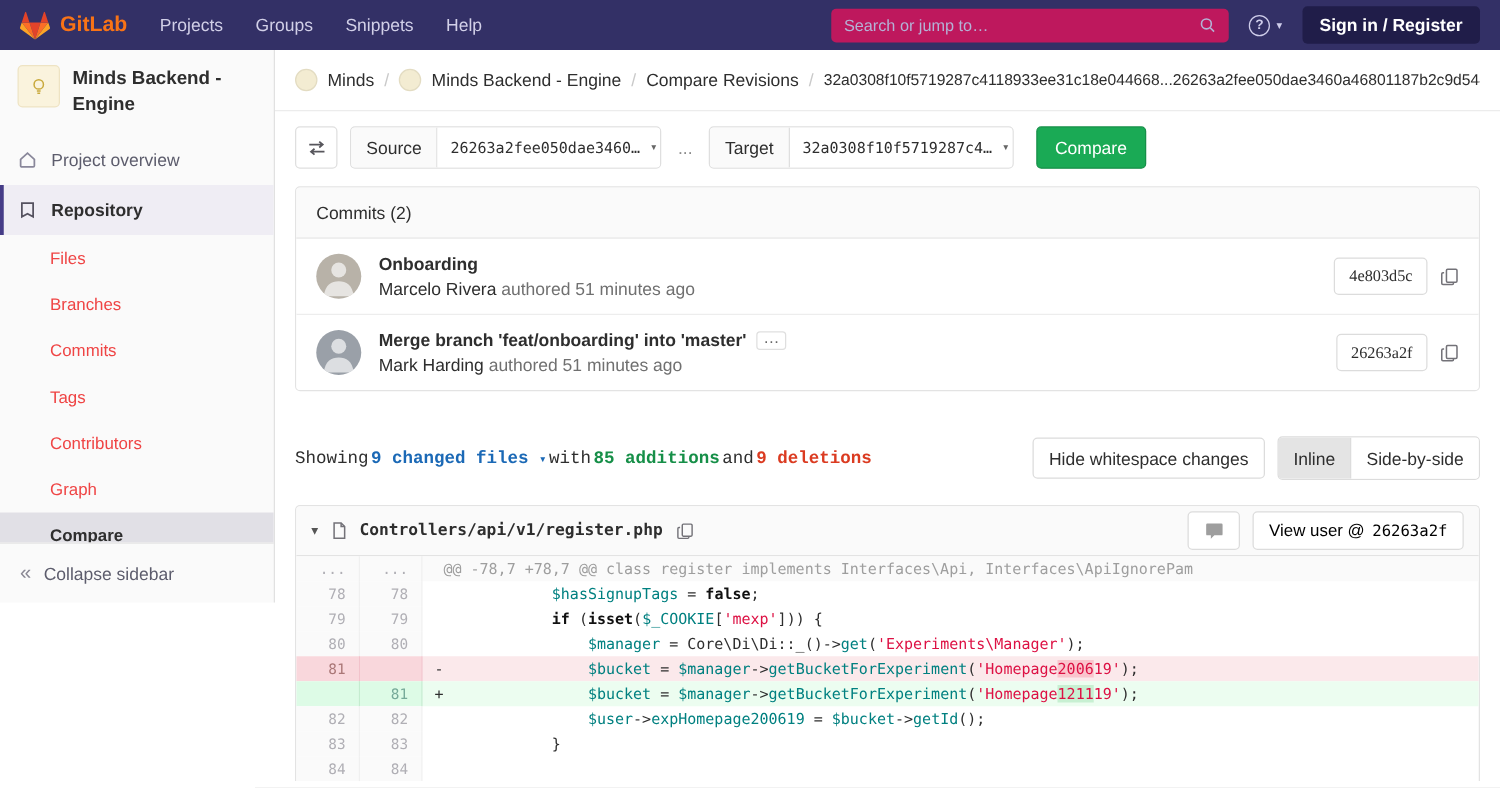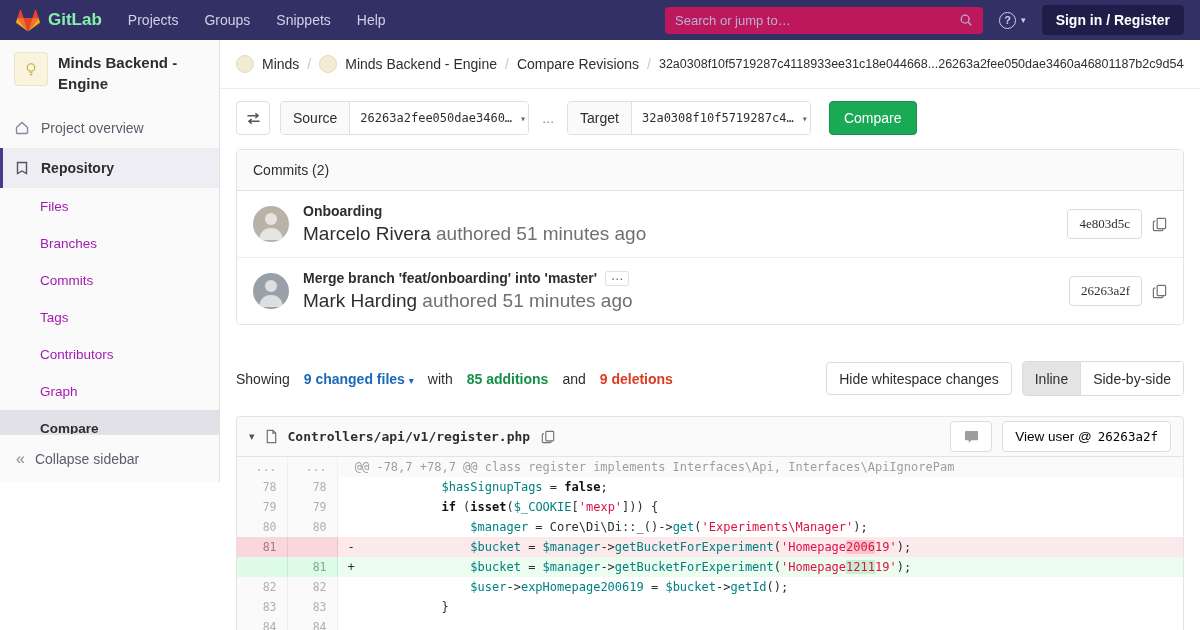--- a/index.html
+++ b/index.html
@@ -5,21 +5,21 @@
   * { margin:0; padding:0; box-sizing:border-box; }
   body { background:#ddd; }
   .page {
     position:relative; width:1200px; height:630px; background:#fff; overflow:hidden;
     font-family:"Liberation Sans","DejaVu Sans",sans-serif; font-size:14px; color:#2e2e2e;
   }
   
   .navbar { height:40px; background:#333066; display:flex; align-items:center; justify-content:space-between; padding:0 16px; }
   .nav-left { display:flex; align-items:center; }
   .brand { display:flex; align-items:center; gap:8px; cursor:pointer; }
-  .brand-text { color:#86efac; font-weight:bold; font-size:17px; }
+  .brand-text { color:#f97316; font-weight:bold; font-size:17px; }
   .nav-menu { display:flex; gap:26px; margin-left:26px; }
   .nav-link { color:#d2d0e8; font-size:14px; cursor:pointer; text-decoration:none; }
   .nav-right { display:flex; align-items:center; gap:16px; }
   .nav-search { width:318px; height:27px; background:#be185d; border-radius:4px; display:flex; align-items:center; padding:0 10px; }
   .nav-search input { flex:1; background:transparent; border:none; outline:none; color:#fff; font-size:13px; font-family:inherit; }
   .nav-search input::placeholder { color:#b4b2d6; }
   .help-menu { display:flex; align-items:center; gap:5px; color:#cfcdea; cursor:pointer; }
   .q-circle { width:17px; height:17px; border:1.5px solid #cfcdea; border-radius:50%; display:flex; align-items:center; justify-content:center; font-size:11px; font-weight:bold; }
   .nav-caret { font-size:9px; }
   .signin-btn { background:#201d49; color:#fff; font-weight:bold; font-size:14px; padding:7px 14px; border-radius:4px; cursor:pointer; }
@@ -27,21 +27,21 @@
   .body-row { display:flex; height:442px; }
   
   .sidebar { width:220px; min-width:220px; background:#fafafa; border-right:1px solid #e1e1e1; display:flex; flex-direction:column; }
   .context-header { display:flex; gap:10px; padding:12px 14px 14px; cursor:pointer; }
   .project-avatar { width:34px; height:34px; min-width:34px; border-radius:4px; background:#faf3dd; border:1px solid #eee3c3; display:flex; align-items:center; justify-content:center; }
   .project-title { font-weight:600; font-size:15px; line-height:1.4; color:#2e2e2e; }
   .sidebar-nav { flex:1; overflow:hidden; }
   .side-item { height:40px; display:flex; align-items:center; gap:11px; padding:0 14px; color:#5c5c6c; font-size:14px; cursor:pointer; }
   .section-head { background:#efedf4; border-left:3px solid #453c87; padding-left:11px; font-weight:700; color:#2e2e2e; }
   .sub-list { list-style:none; }
-  .sub-item { height:37px; display:flex; align-items:center; padding-left:40px; color:#a21caf; font-size:13.5px; cursor:pointer; }
+  .sub-item { height:37px; display:flex; align-items:center; padding-left:40px; color:#ef4444; font-size:13.5px; cursor:pointer; }
   .sub-item.active { background:#e1e0e6; color:#2e2e2e; font-weight:600; }
   .issues-row { margin-top:16px;font-family:Liberation Mono, monospace; }
   .count-badge { margin-left:auto; background:#d6d5dc; color:#525260; border-radius:9px; padding:1px 9px; font-size:12px; }
   .collapse-row { border-top:1px solid #e5e5e5; height:48px; display:flex; align-items:center; gap:10px; padding:0 16px; color:#5c5c6c; cursor:pointer; }
   .collapse-icon { font-size:16px; color:#8a8894; }
   
   .main { flex:1; min-width:0; display:flex; flex-direction:column; }
   .breadcrumbs { height:49px; min-height:49px; border-bottom:1px solid #ececec; display:flex; align-items:center; gap:8px; padding:0 16px; white-space:nowrap; overflow:hidden; }
   .crumb-avatar { width:18px; height:18px; min-width:18px; border-radius:50%; background:#f3ecd2; border:1px solid #e3dcc2; }
   .crumb-link { color:#2e2e2e; cursor:pointer; }
@@ -60,28 +60,28 @@
   
   .commits-panel { margin-top:14px; border:1px solid #e3e3e3; border-radius:4px; overflow:hidden; }
   .panel-header { background:#fafafa; border-bottom:1px solid #e3e3e3; padding:12px 16px; font-size:14px; }
   .commit-row { display:flex; align-items:center; padding:12px 16px; background:#fff; }
   .commit-row + .commit-row { border-top:1px solid #ededed; }
   .avatar { width:36px; height:36px; min-width:36px; border-radius:50%; overflow:hidden; }
   .avatar.a1 { background:#b8b2a8; } .avatar.a2 { background:#9aa0a8; }
   .commit-main { margin-left:14px; flex:1; min-width:0; }
   .commit-title { font-weight:600; font-size:14px; display:flex; align-items:center; gap:8px; }
   .more-btn { border:1px solid #dfdfdf; border-radius:3px; background:#fff; width:24px; height:15px; display:inline-flex; align-items:center; justify-content:center; color:#666; font-size:13px; line-height:0; cursor:pointer; padding-bottom:5px; }
-  .commit-meta { margin-top:4px; font-size:19px; color:#707070; }
+  .commit-meta { margin-top:4px; font-size:14px; color:#707070; }
   .commit-author { color:#2e2e2e; }
   .sha-group { margin-left:auto; display:flex; align-items:center; }
   .sha-box { border:1px solid #dcdcdc; border-radius:4px; padding:6px 11px; font-family:Liberation Serif, serif; font-size:13px; background:#fff; cursor:pointer; }
   .icon-btn { border:none; background:none; margin-left:10px; cursor:pointer; display:flex; align-items:center; }
   
   .summary-row { margin-top:36px; display:flex; align-items:center; }
-  .summary-text { display:flex; align-items:center; gap:14px; font-size:14px; }
+  .summary-text { display:flex; align-items:center; gap:2px; font-size:14px;font-family:Liberation Mono, monospace; }
   .files-link { color:#1b69b6; font-weight:600; cursor:pointer; }
   .files-link .caret { color:#1b69b6; }
   .additions { color:#168f48; font-weight:600; }
   .deletions { color:#db3b21; font-weight:600; }
   .summary-actions { margin-left:auto; display:flex; align-items:center; gap:10px; }
   .btn-default { height:33px; padding:0 12px; border:1px solid #dcdcdc; border-radius:4px; background:#fff; font-size:14px; display:flex; align-items:center; cursor:pointer; color:#2e2e2e; }
   .btn-group { display:flex; border:1px solid #dcdcdc; border-radius:4px; overflow:hidden; }
   .btn-seg { height:33px; padding:0 12px; display:flex; align-items:center; font-size:14px; background:#fff; cursor:pointer; }
   .btn-seg.active { background:#e4e4e4; }
   .btn-seg + .btn-seg { border-left:1px solid #dcdcdc; }

